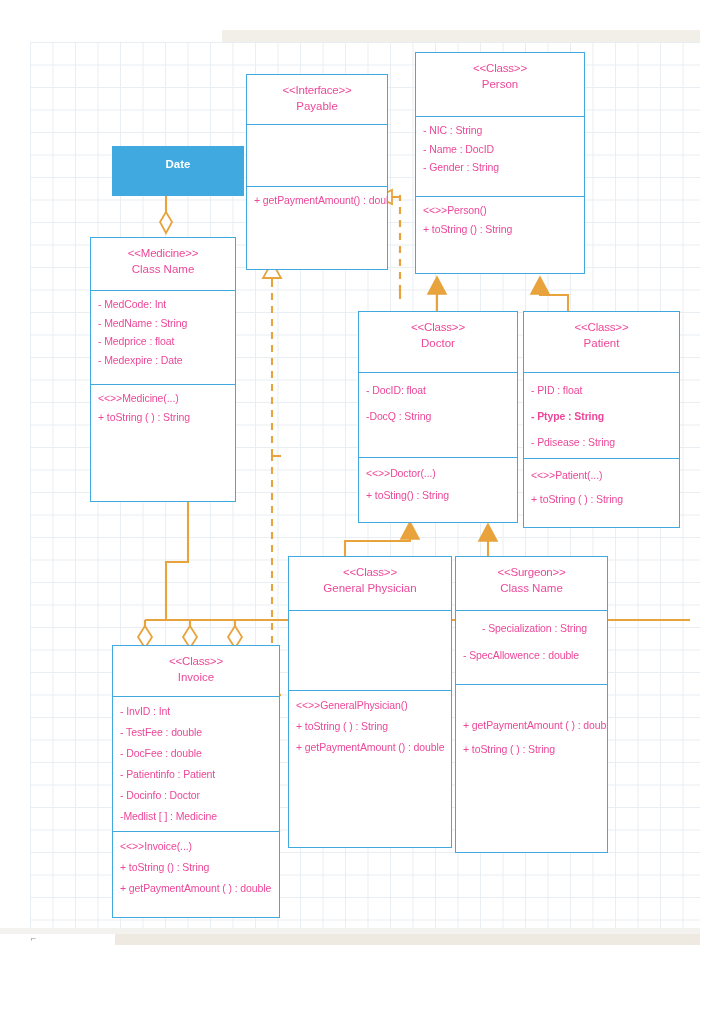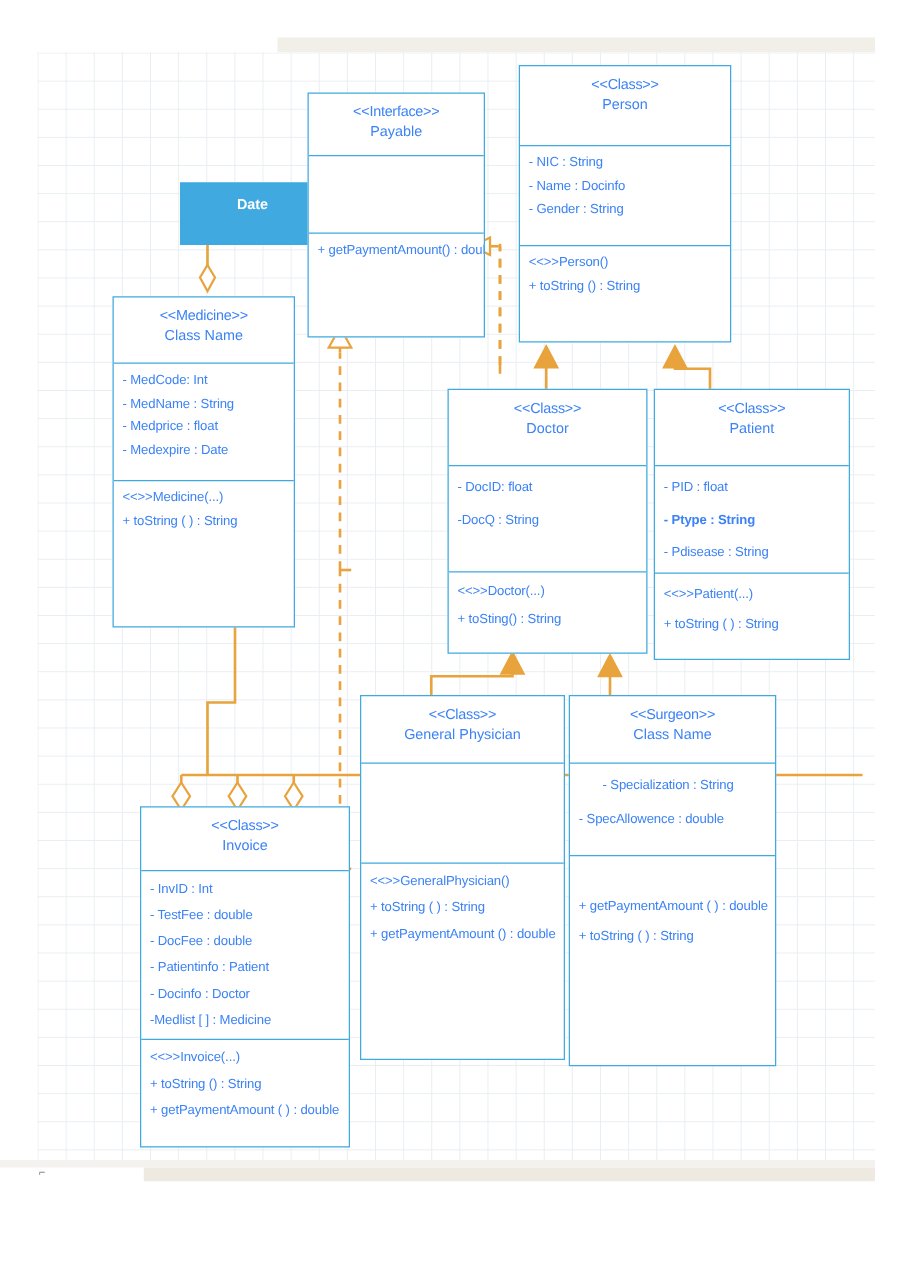--- a/index.html
+++ b/index.html
@@ -67,21 +67,21 @@
     width: 724px; height: 1024px;
     pointer-events: none;
   }
 
   
   .uml-box {
     position: absolute;
     box-sizing: border-box;
     border: 1.6px solid #3fa9e0;
     background: #ffffff;
-    color: #3b82f6;
+    color: #ec4899;
   }
   .uml-compartment {
     box-sizing: border-box;
     border-bottom: 1.6px solid #3fa9e0;
     padding: 4px 7px 5px 7px;
     overflow: hidden;
   }
   .uml-compartment:last-child {
     border-bottom: none;
   }
@@ -201,21 +201,21 @@
       <path class="ln" d="M145,620 L145,628"></path>
       <path class="ln" d="M190,620 L190,628"></path>
       <path class="ln" d="M235,620 L235,628"></path>
 
       <polygon class="hollow" points="145,626 152,637 145,648 138,637"></polygon>
       <polygon class="hollow" points="190,626 197,637 190,648 183,637"></polygon>
       <polygon class="hollow" points="235,626 242,637 235,648 228,637"></polygon>
     </g>
   </svg>
 
-  <div class="uml-solid" style="left:112px; top:146px; width:116px; height:50px;margin-left:32px;">
+  <div class="uml-solid" style="left:112px; top:146px; width:132px; height:50px;">
     <div class="cname">Date</div>
   </div>
 
   <div class="uml-box" style="left:246px; top:74px; width:142px; height:196px;">
     <div class="uml-compartment uml-head" style="height:50px;">
       <div class="stereo">&lt;&lt;Interface&gt;&gt;</div>
       <div class="cname">Payable</div>
     </div>
     <div class="uml-compartment" style="height:62px;"></div>
     <div class="uml-compartment" style="height:81px;">
@@ -223,21 +223,21 @@
     </div>
   </div>
 
   <div class="uml-box" style="left:415px; top:52px; width:170px; height:222px;">
     <div class="uml-compartment uml-head" style="height:64px;">
       <div class="stereo">&lt;&lt;Class&gt;&gt;</div>
       <div class="cname">Person</div>
     </div>
     <div class="uml-compartment" style="height:80px;">
       <div class="member">- NIC : String</div>
-      <div class="member">- Name : Docinfo</div>
+      <div class="member">- Name : DocID</div>
       <div class="member">- Gender : String</div>
     </div>
     <div class="uml-compartment" style="height:76px;">
       <div class="member">&lt;&lt;&gt;&gt;Person()</div>
       <div class="member">+ toString () : String</div>
     </div>
   </div>
 
   <div class="uml-box" style="left:90px; top:237px; width:146px; height:265px;">
     <div class="uml-compartment uml-head" style="height:53px;">
@@ -293,21 +293,21 @@
       <div class="cname">General Physician</div>
     </div>
     <div class="uml-compartment" style="height:80px;"></div>
     <div class="uml-compartment" style="height:156px;">
       <div class="member" style="line-height:21px;">&lt;&lt;&gt;&gt;GeneralPhysician()</div>
       <div class="member" style="line-height:21px;">+ toString ( ) : String</div>
       <div class="member" style="line-height:21px;">+ getPaymentAmount () : double</div>
     </div>
   </div>
 
-  <div class="uml-box" style="left:455px; top:556px; width:166px; height:297px;">
+  <div class="uml-box" style="left:455px; top:556px; width:153px; height:297px;">
     <div class="uml-compartment uml-head" style="height:54px;">
       <div class="stereo">&lt;&lt;Surgeon&gt;&gt;</div>
       <div class="cname">Class Name</div>
     </div>
     <div class="uml-compartment" style="height:74px;">
       <div class="member" style="line-height:27px;margin-left:19px;">- Specialization : String</div>
       <div class="member" style="line-height:27px;">- SpecAllowence : double</div>
     </div>
     <div class="uml-compartment" style="height:166px; padding-top:28px;">
       <div class="member" style="line-height:24px;">+ getPaymentAmount ( ) : double</div>

